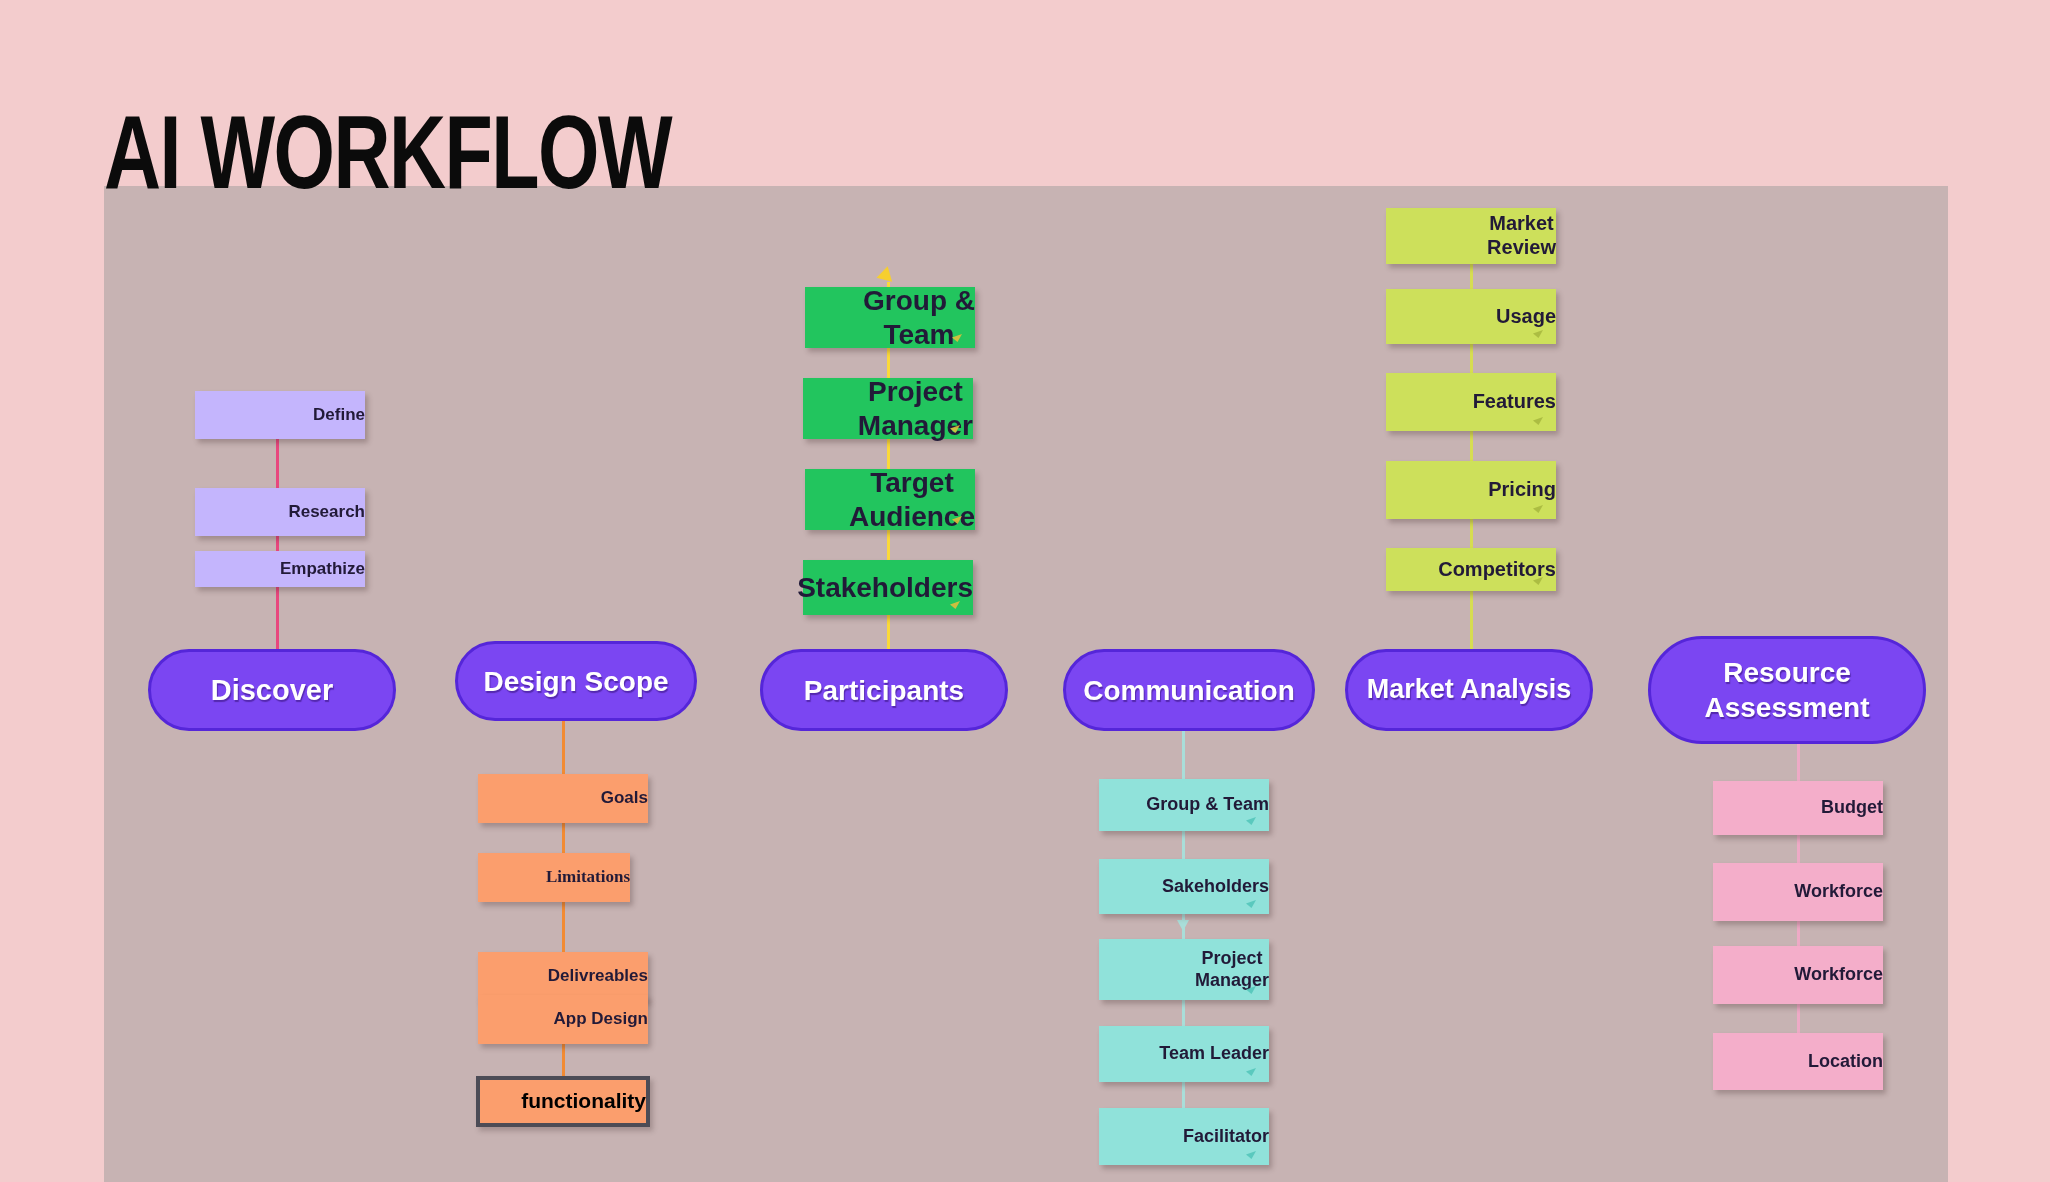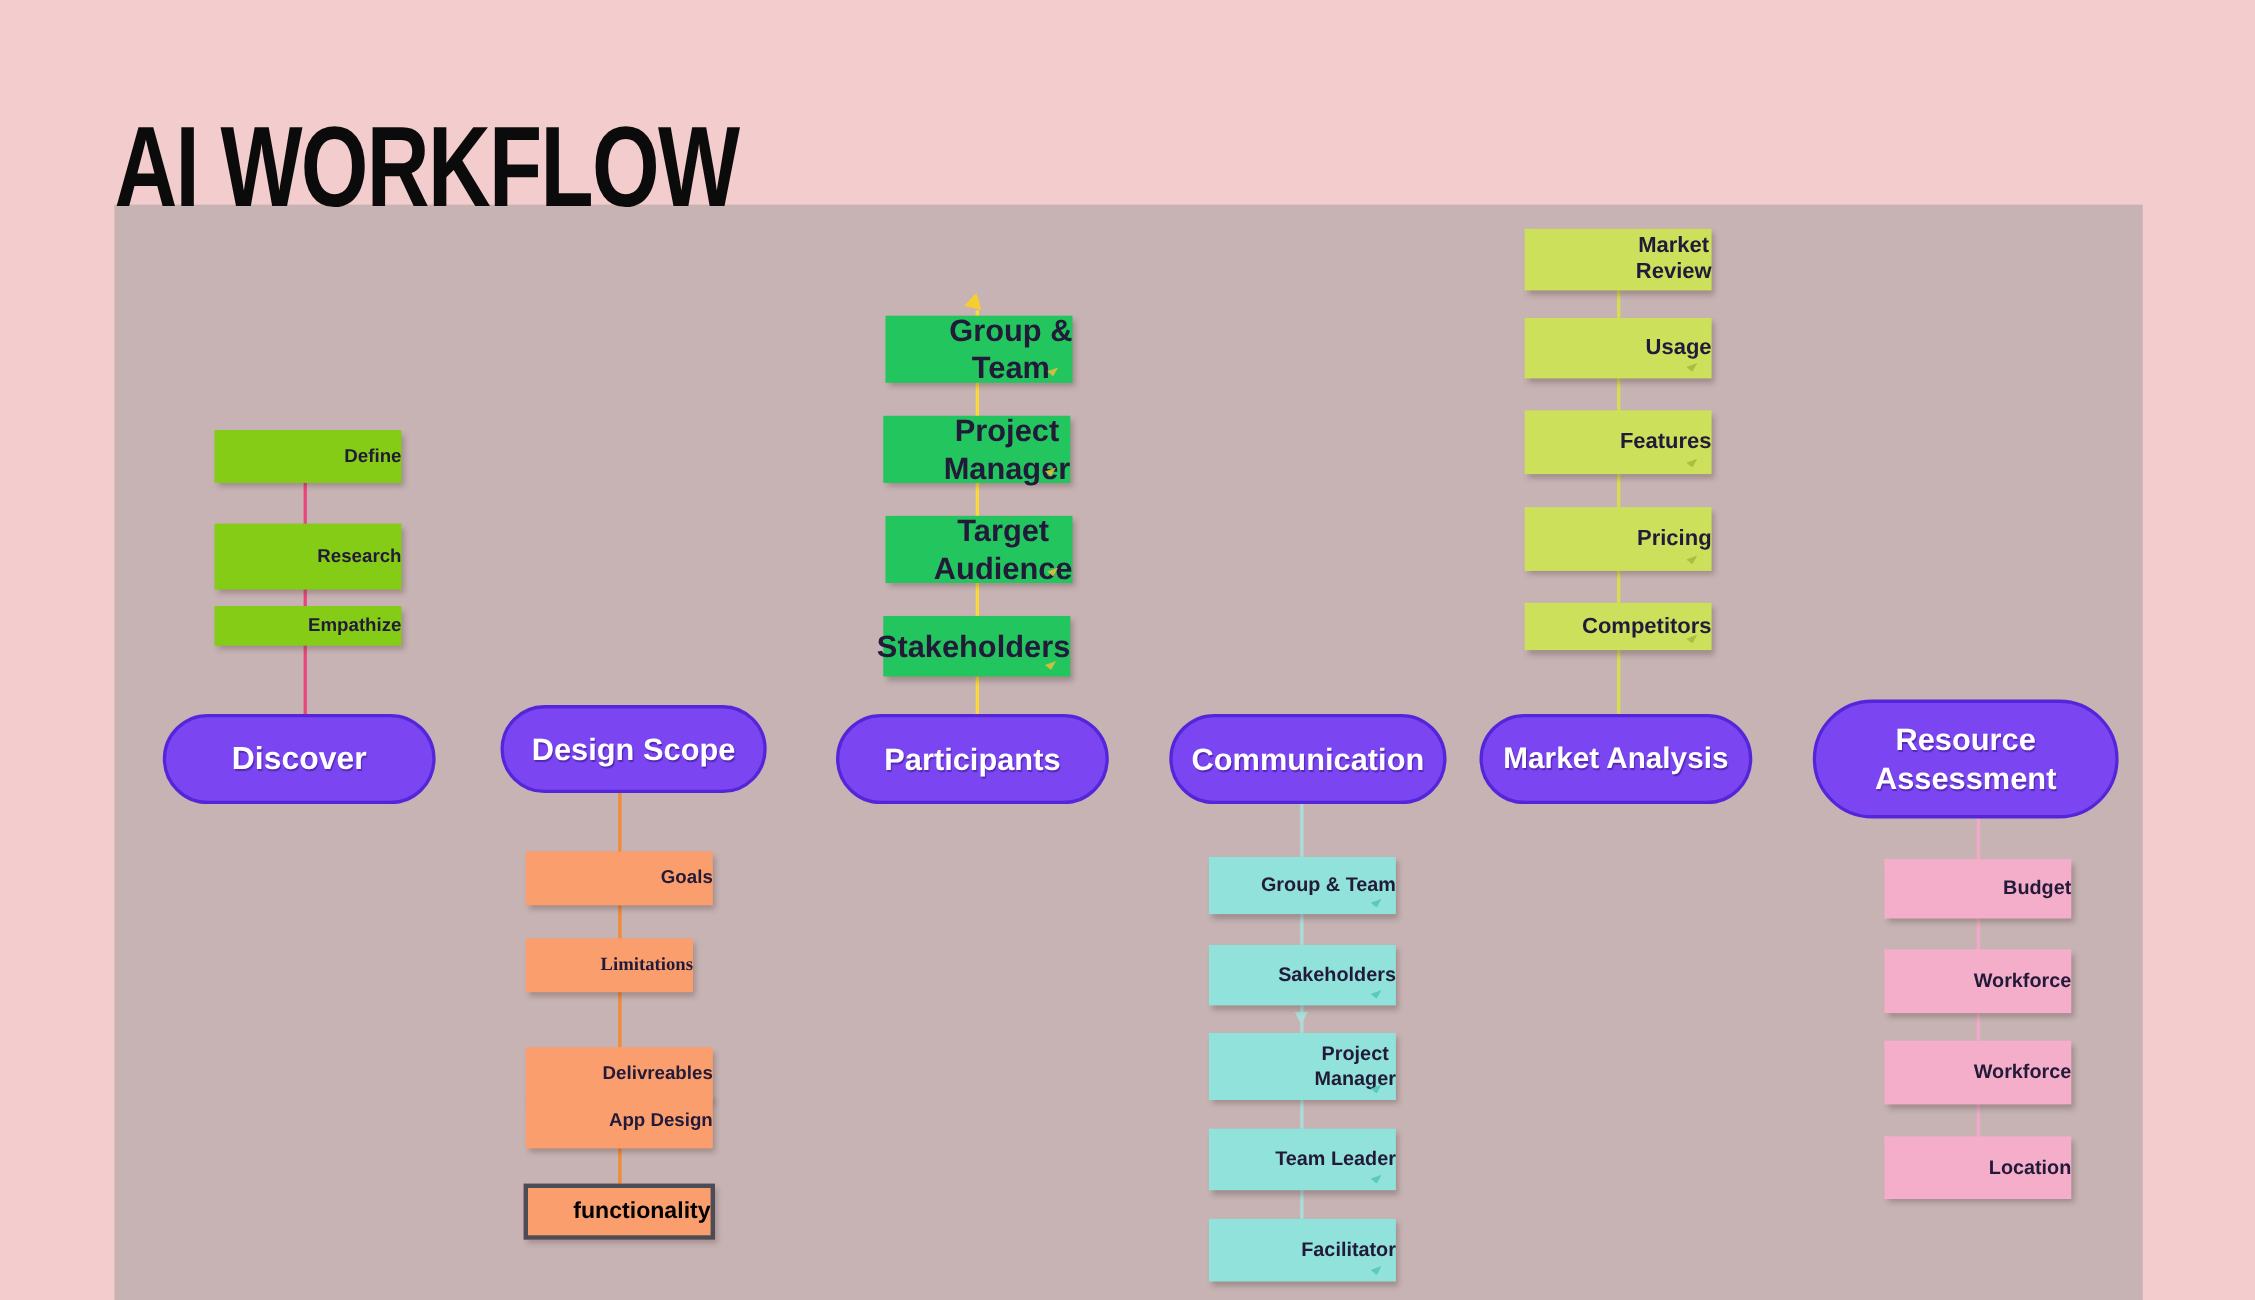--- a/index.html
+++ b/index.html
@@ -20,21 +20,21 @@
   }
   
   .connector{position:absolute;z-index:1;}
   
   .node{
     position:absolute;z-index:2;display:flex;align-items:center;justify-content:flex-end;
     text-align:center;font-weight:bold;color:#221a38;
     box-shadow:3px 4px 5px rgba(60,40,40,.28);
   }
   .node .label{white-space:pre-line;line-height:1.18;}
-  .pink  {background:#84cc16;font-size:17px;}
+  .pink  {background:#c4b5fd;font-size:17px;}
   .orange{background:#fb9e6d;font-size:17px;}
   .yellow{background:#22c55e;font-size:28px;}
   .teal  {background:#90e2da;font-size:18px;}
   .green {background:#cde05b;font-size:20px;}
   .rose  {background:#f4aeca;font-size:18px;}
   .plain-border{border:4px solid #4c4c56;font-weight:700;font-size:21px;color:#000;box-shadow:3px 4px 5px rgba(60,40,40,.25);}
   
   .pill{
     position:absolute;z-index:3;display:flex;align-items:center;justify-content:center;
     background:#7b46f2;border:3px solid #5526d9;border-radius:60px;
@@ -74,21 +74,21 @@
 <div class="connector" style="left:887px;top:282px;width:3px;height:372px;background:#fbd93a;"></div>
 <div class="arrow-up" style="left:878px;top:266px;"></div>
 <div class="connector" style="left:1182px;top:722px;width:3px;height:390px;background:#a9ded9;"></div>
 <div class="arrow-down" style="left:1177px;top:920px;"></div>
 <div class="connector" style="left:1470px;top:262px;width:3px;height:392px;background:#d6dd51;"></div>
 <div class="connector" style="left:1797px;top:730px;width:3px;height:306px;background:#eeaac6;"></div>
 
 <div class="node pink" style="left:195px;top:391px;width:170px;height:48px;">
   <span class="label">Define</span>
 </div>
-<div class="node pink" style="left:195px;top:476px;width:170px;height:60px;">
+<div class="node pink" style="left:195px;top:488px;width:170px;height:48px;">
   <span class="label">Research</span>
 </div>
 <div class="node pink" style="left:195px;top:551px;width:170px;height:36px;">
   <span class="label">Empathize</span>
 </div>
 <div class="pill" style="left:148px;top:649px;width:242px;height:76px;font-size:29px;">
   <span class="pill-label">Discover</span>
 </div>
 
 <div class="pill" style="left:455px;top:641px;width:236px;height:74px;font-size:28px;">

